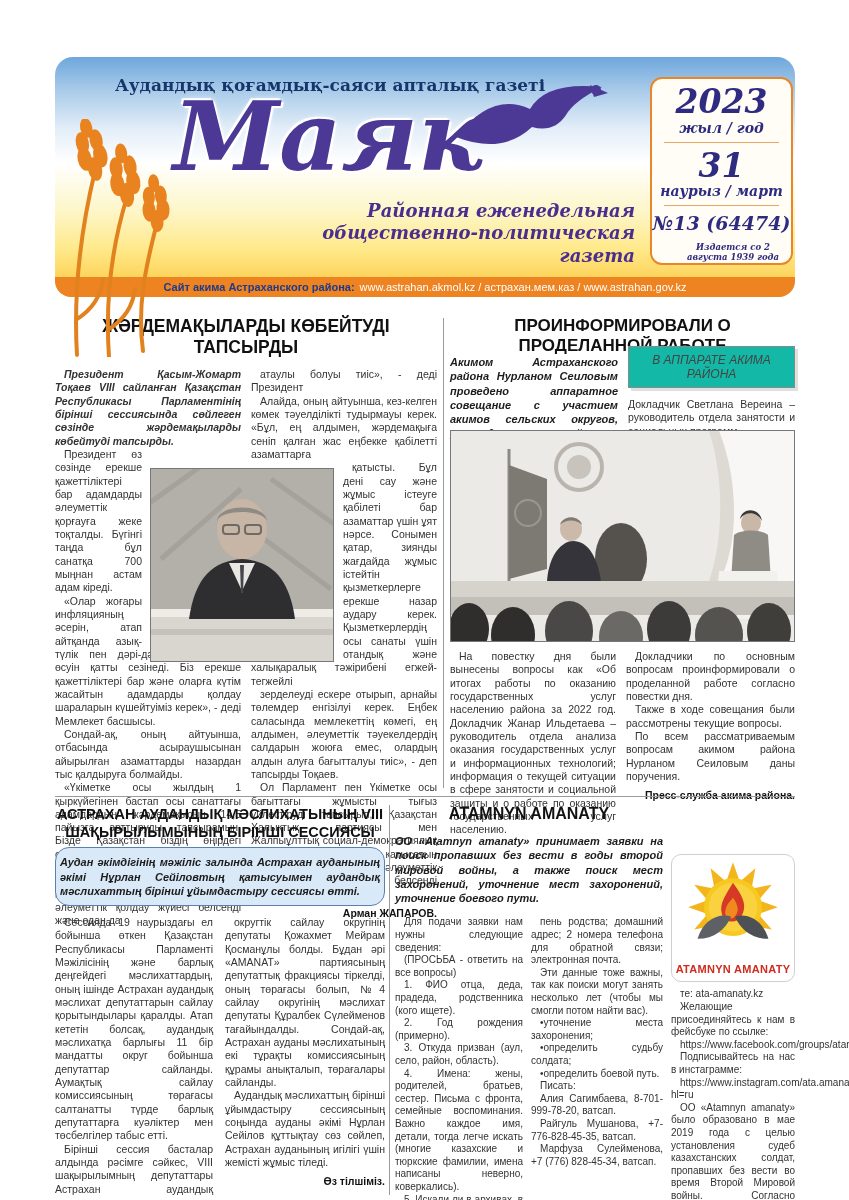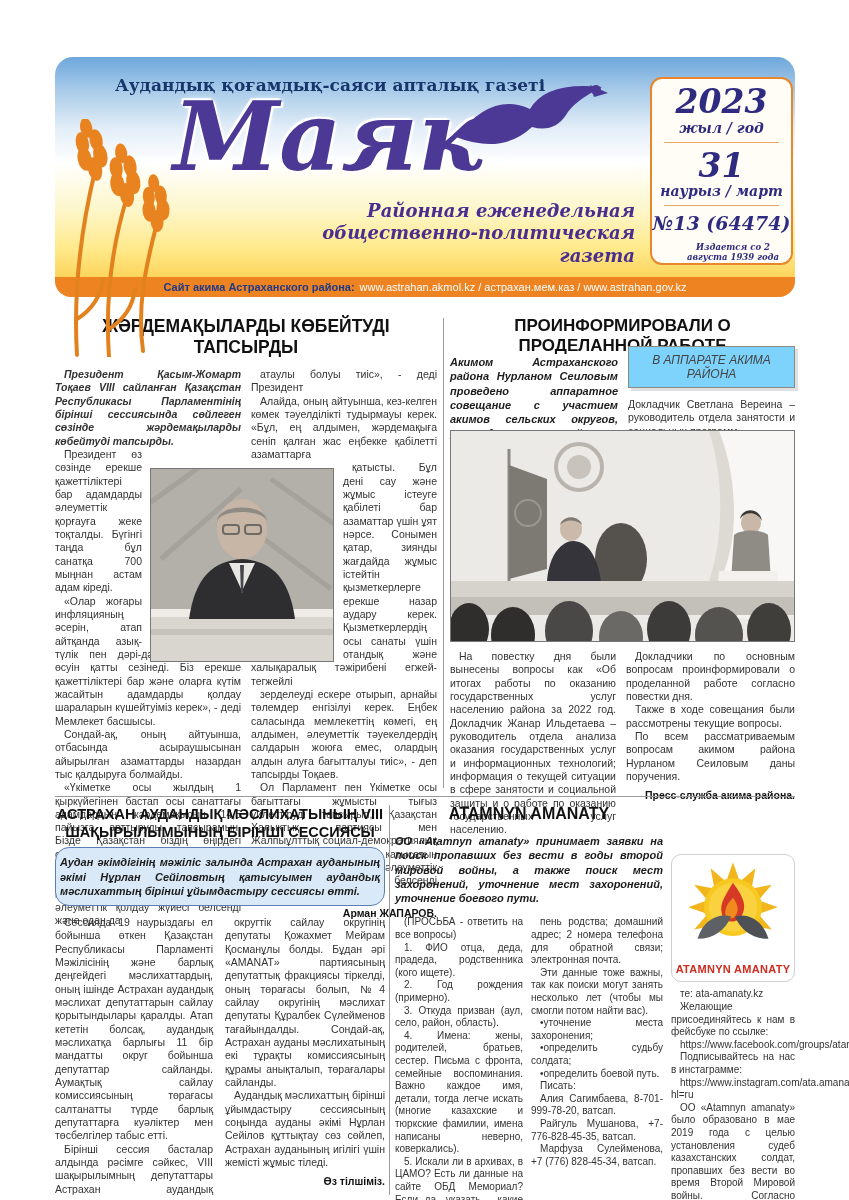--- a/index.html
+++ b/index.html
@@ -52,21 +52,21 @@
   .sp-r{float:right;width:95px;height:196px;margin-left:4px;}
   .sp-l{float:left;width:88px;height:192px;margin-right:4px;}
   .a1-photo{position:absolute;left:95px;top:100px;width:184px;height:194px;border:1px solid #777;box-sizing:border-box;z-index:1;}
 
   .a2{position:absolute;left:395px;top:0;width:345px;height:481px;}
   .a2 .hl{font-size:17px;margin:4px 0 10px 0;}
   .a2-leadrow{position:absolute;left:0;top:32px;width:345px;}
   .a2-lead{position:absolute;left:0;top:0;width:168px;}
   .a2-right{position:absolute;left:178px;top:2px;width:167px;}
   .kicker{border:1px solid #8a8a8a;box-shadow:3px 3px 0 rgba(0,0,0,0.12);padding:6px 4px;
-    text-align:center;font-style:italic;font-size:12px;color:#444;background:#7dd3fc;}
+    text-align:center;font-style:italic;font-size:12px;color:#444;background:#14b8a6;}
   .speaker{margin-top:10px;font-size:10.5px;line-height:1.27;text-align:justify;color:#333;}
   .a2-photo{position:absolute;left:0;top:118px;width:345px;height:212px;border:1px solid #777;box-sizing:border-box;}
   .a2-cols{position:absolute;left:0;top:338px;width:345px;}
   .a2-col1{position:absolute;left:0;top:0;width:166px;}
   .a2-col2{position:absolute;left:176px;top:0;width:169px;}
 
   
   .botsec{position:absolute;left:55px;top:803px;width:740px;height:397px;}
   .a3{position:absolute;left:0;top:0;width:330px;}
   .a3 .hl{font-size:14.5px;line-height:1.25;margin:2px 0 6px 0;}
@@ -285,20 +285,21 @@
       </div>
     </div>
 
     <div class="vdiv" style="left:334px;top:2px;height:390px;"></div>
 
     <div class="a4">
       <div class="hl">ATAMNYN AMANATY</div>
       <p class="lead a4-lead">ОО «Atamnyn amanaty» принимает заявки на поиск пропавших без вести в годы второй мировой войны, а также поиск мест захоронений, уточнение мест захоронений, уточнение боевого пути.</p>
       <div class="a4-cols body">
         <div class="a4-col1">
+          <p>Для подачи заявки нам нужны следующие сведения:</p>
           <p>(ПРОСЬБА - ответить на все вопросы)</p>
           <p>1. ФИО отца, деда, прадеда, родственника (кого ищете).</p>
           <p>2. Год рождения (примерно).</p>
           <p>3. Откуда призван (аул, село, район, область).</p>
           <p>4. Имена: жены, родителей, братьев, сестер. Письма с фронта, семейные воспоминания. Важно каждое имя, детали, тогда легче искать (многие казахские и тюркские фамилии, имена написаны неверно, коверкались).</p>
           <p>5. Искали ли в архивах, в ЦАМО? Есть ли данные на сайте ОБД Мемориал? Если да, указать - какие имеются сведения с архивов, Книг Памяти, сайтов, приложить фото, скрины документов.</p>
 
         </div>
         <div class="a4-col2">
           <p>пень родства; домашний адрес; 2 номера телефона для обратной связи; электронная почта.</p>

